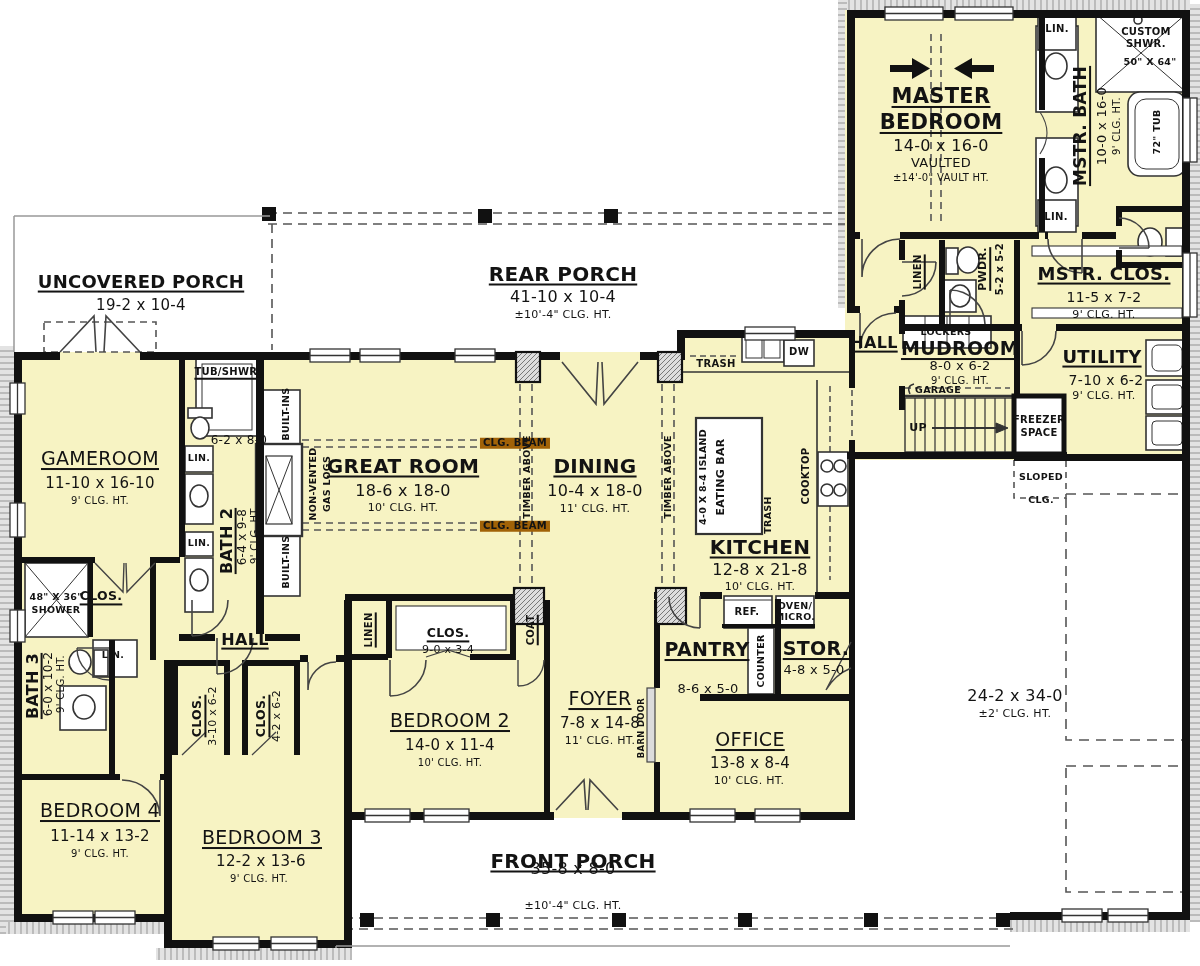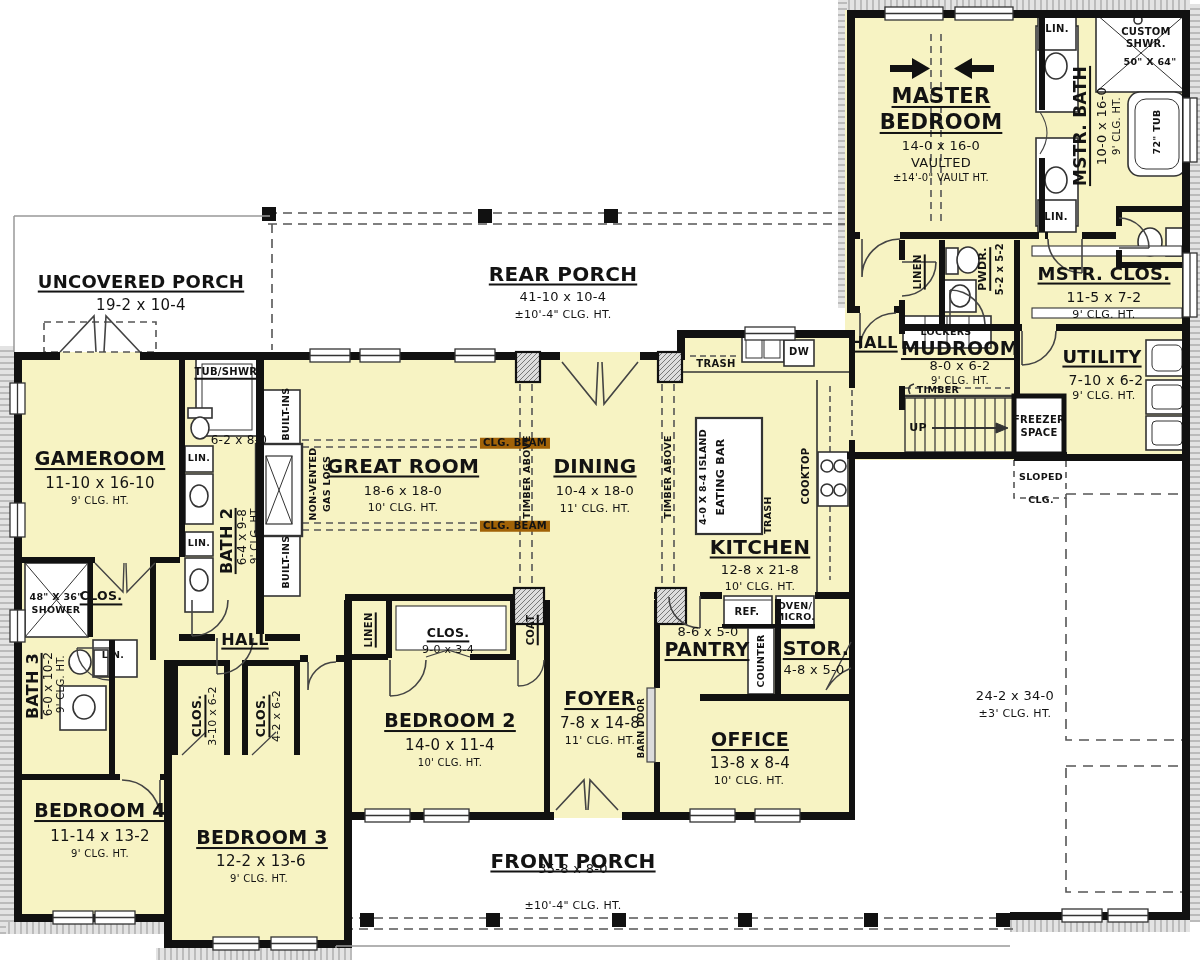--- a/index.html
+++ b/index.html
@@ -5,27 +5,27 @@
   html,body{margin:0;padding:0;background:#fff;}
   #plan{position:relative;width:1200px;height:966px;background:#ffffff;overflow:hidden;
         font-family:"DejaVu Sans",sans-serif;color:#111;}
   #plan svg{position:absolute;left:0;top:0;}
   .lbl{position:absolute;transform:translate(-50%,-50%);white-space:nowrap;text-align:center;
        color:#131313;line-height:1.05;letter-spacing:.3px;}
   .v{transform:translate(-50%,-50%) rotate(-90deg);}
   .u{text-decoration:underline;text-decoration-thickness:1.6px;text-underline-offset:3px;}
   .n21{font-size:21px;font-weight:bold;}
   .n20{font-size:20px;font-weight:bold;}
-  .n19{font-size:19px;font-weight:bold;}
+  .n19{font-size:19px;font-weight:normal;}
   .n18{font-size:18px;font-weight:bold;}
   .n17{font-size:17px;font-weight:bold;}
   .n16{font-size:16px;font-weight:bold;}
   .n15{font-size:19px;font-weight:bold;}
   .n12{font-size:12.5px;font-weight:bold;}
-  .d16{font-size:13px;}
+  .d16{font-size:16px;}
   .d15{font-size:15px;}
   .d14{font-size:14px;}
   .d13{font-size:13px;}
   .d12{font-size:12px;}
   .d11{font-size:11px;}
   .c11{font-size:11px;}
   .c10{font-size:10px;}
   .t11{font-size:11px;font-weight:bold;}
   .t10{font-size:10px;font-weight:bold;}
   .t9{font-size:9.5px;font-weight:bold;}
@@ -510,21 +510,21 @@
 <div class="lbl n18 u" style="left:141px;top:282px">UNCOVERED PORCH</div>
 <div class="lbl d15" style="left:141px;top:306px">19-2 x 10-4</div>
 <div class="lbl n20 u" style="left:563px;top:274px">REAR PORCH</div>
 <div class="lbl d16" style="left:563px;top:297px">41-10 x 10-4</div>
 <div class="lbl c11" style="left:563px;top:315px">±10'-4" CLG. HT.</div>
 <div class="lbl n20 u" style="left:573px;top:861px">FRONT PORCH</div>
 <div class="lbl d16" style="left:573px;top:869px">35-8 x 8-0</div>
 <div class="lbl c11" style="left:573px;top:906px">±10'-4" CLG. HT.</div>
 
 <div class="lbl d16" style="left:1015px;top:696px">24-2 x 34-0</div>
-<div class="lbl c11" style="left:1015px;top:714px">±3' CLG. HT.</div>
+<div class="lbl c11" style="left:1015px;top:714px">±2' CLG. HT.</div>
 
 <div class="lbl n21 u" style="left:941px;top:96px">MASTER</div>
 <div class="lbl n21 u" style="left:941px;top:122px">BEDROOM</div>
 <div class="lbl d16" style="left:941px;top:146px">14-0 x 16-0</div>
 <div class="lbl d13" style="left:941px;top:163px">VAULTED</div>
 <div class="lbl c10" style="left:941px;top:178px">±14'-0" VAULT HT.</div>
 
 <div class="lbl n17 u v" style="left:1081px;top:126px">MSTR. BATH</div>
 <div class="lbl d13 v" style="left:1102px;top:126px">10-0 x 16-0</div>
 <div class="lbl c10 v" style="left:1117px;top:126px">9' CLG. HT.</div>
@@ -540,21 +540,21 @@
 <div class="lbl c11" style="left:1104px;top:315px">9' CLG. HT.</div>
 
 <div class="lbl t10 u v" style="left:918px;top:272px">LINEN</div>
 <div class="lbl t11 u v" style="left:983px;top:269px">PWDR.</div>
 <div class="lbl t10 v" style="left:1000px;top:269px">5-2 x 5-2</div>
 <div class="lbl n16 u" style="left:874px;top:343px">HALL</div>
 <div class="lbl t9" style="left:946px;top:332px">LOCKERS</div>
 <div class="lbl n15 u" style="left:960px;top:349px">MUDROOM</div>
 <div class="lbl d13" style="left:960px;top:366px">8-0 x 6-2</div>
 <div class="lbl c10" style="left:960px;top:381px">9' CLG. HT.</div>
-<div class="lbl t9" style="left:938px;top:390px">TIMBER</div>
+<div class="lbl t9" style="left:938px;top:390px">GARAGE</div>
 <div class="lbl t11" style="left:918px;top:428px">UP</div>
 
 <div class="lbl n18 u" style="left:1102px;top:357px">UTILITY</div>
 <div class="lbl d14" style="left:1106px;top:380px">7-10 x 6-2</div>
 <div class="lbl c11" style="left:1104px;top:396px">9' CLG. HT.</div>
 <div class="lbl t10" style="left:1039px;top:420px">FREEZER</div>
 <div class="lbl t10" style="left:1039px;top:433px">SPACE</div>
 <div class="lbl t9" style="left:1041px;top:477px">SLOPED</div>
 <div class="lbl t9" style="left:1041px;top:500px">CLG.</div>
 
@@ -565,21 +565,21 @@
 <div class="lbl t11 v" style="left:721px;top:477px">EATING BAR</div>
 <div class="lbl t9 v" style="left:768px;top:515px">TRASH</div>
 <div class="lbl t10 v" style="left:806px;top:476px">COOKTOP</div>
 <div class="lbl t10" style="left:716px;top:364px">TRASH</div>
 <div class="lbl t10" style="left:799px;top:352px">DW</div>
 <div class="lbl t10" style="left:747px;top:612px">REF.</div>
 <div class="lbl t9" style="left:795px;top:606px">OVEN/</div>
 <div class="lbl t9" style="left:795px;top:617px">MICRO.</div>
 
 <div class="lbl n15 u" style="left:707px;top:650px">PANTRY</div>
-<div class="lbl d13" style="left:708px;top:632px">8-6 x 5-0</div>
+<div class="lbl d13" style="left:708px;top:689px">8-6 x 5-0</div>
 <div class="lbl t9 v" style="left:761px;top:661px">COUNTER</div>
 <div class="lbl n15 u" style="left:816px;top:649px">STOR.</div>
 <div class="lbl d13" style="left:814px;top:670px">4-8 x 5-0</div>
 
 <div class="lbl n20 u" style="left:595px;top:466px">DINING</div>
 <div class="lbl d16" style="left:595px;top:491px">10-4 x 18-0</div>
 <div class="lbl c11" style="left:595px;top:509px">11' CLG. HT.</div>
 <div class="lbl n20 u" style="left:403px;top:466px">GREAT ROOM</div>
 <div class="lbl d16" style="left:403px;top:491px">18-6 x 18-0</div>
 <div class="lbl c11" style="left:403px;top:508px">10' CLG. HT.</div>

